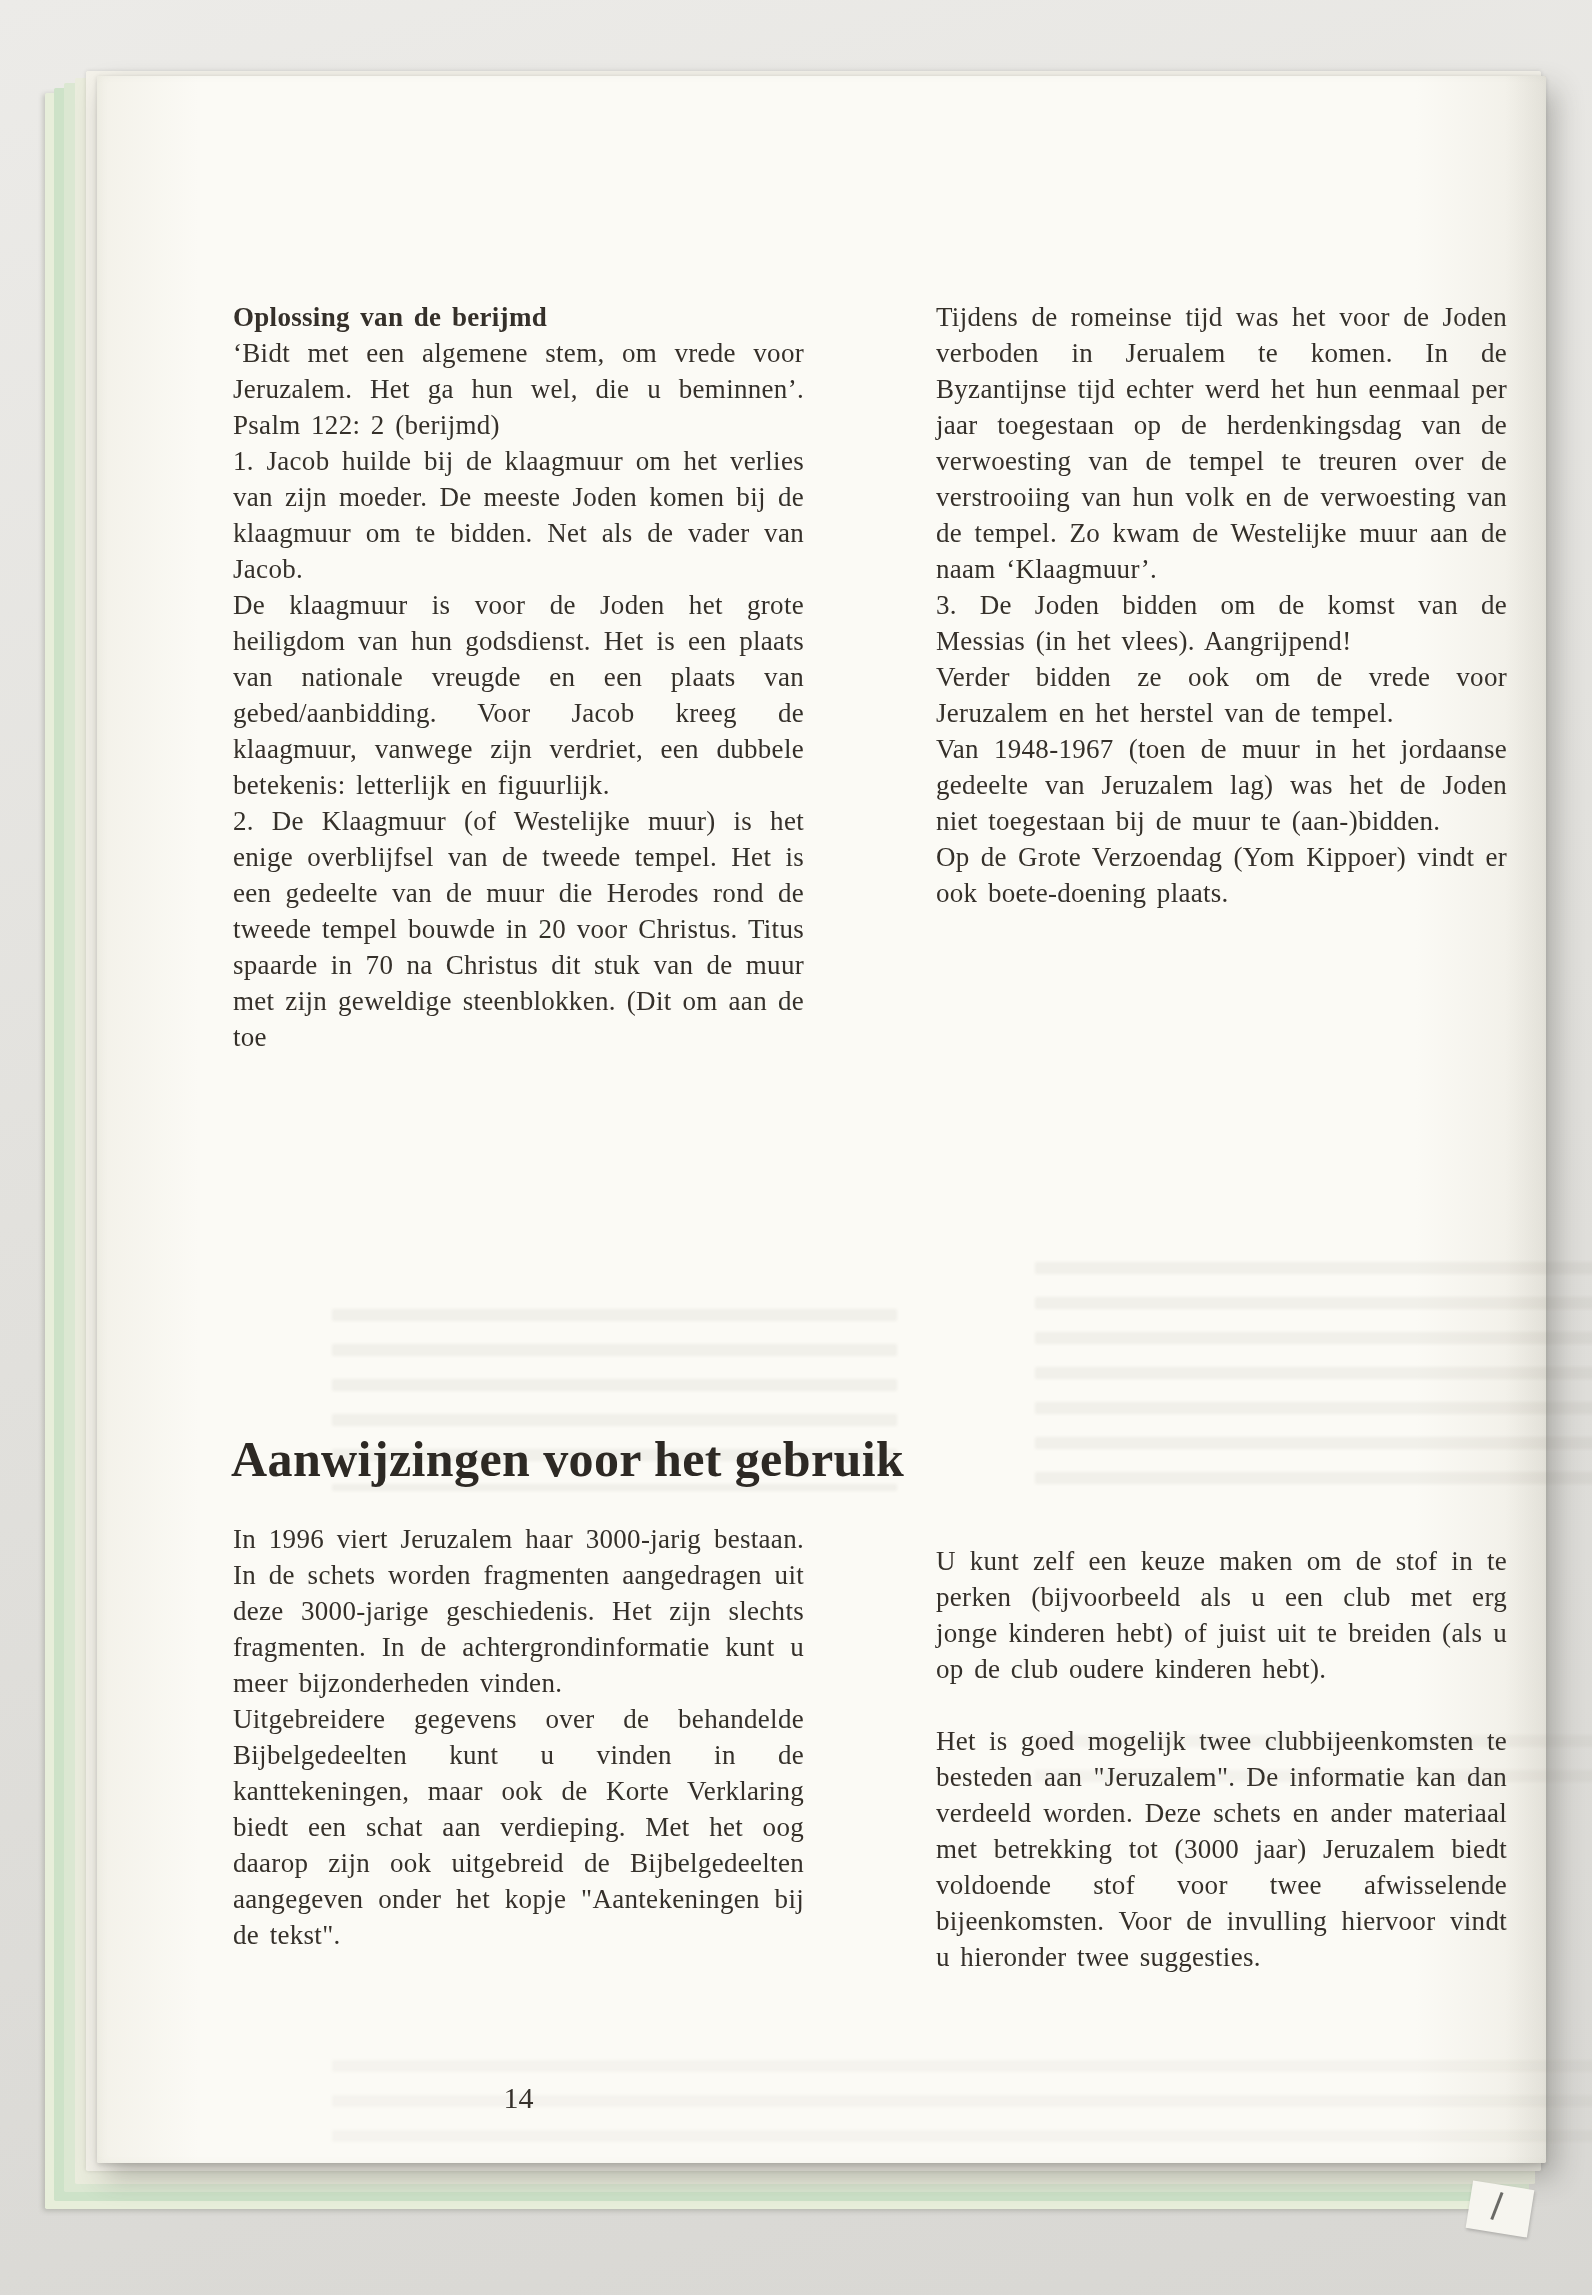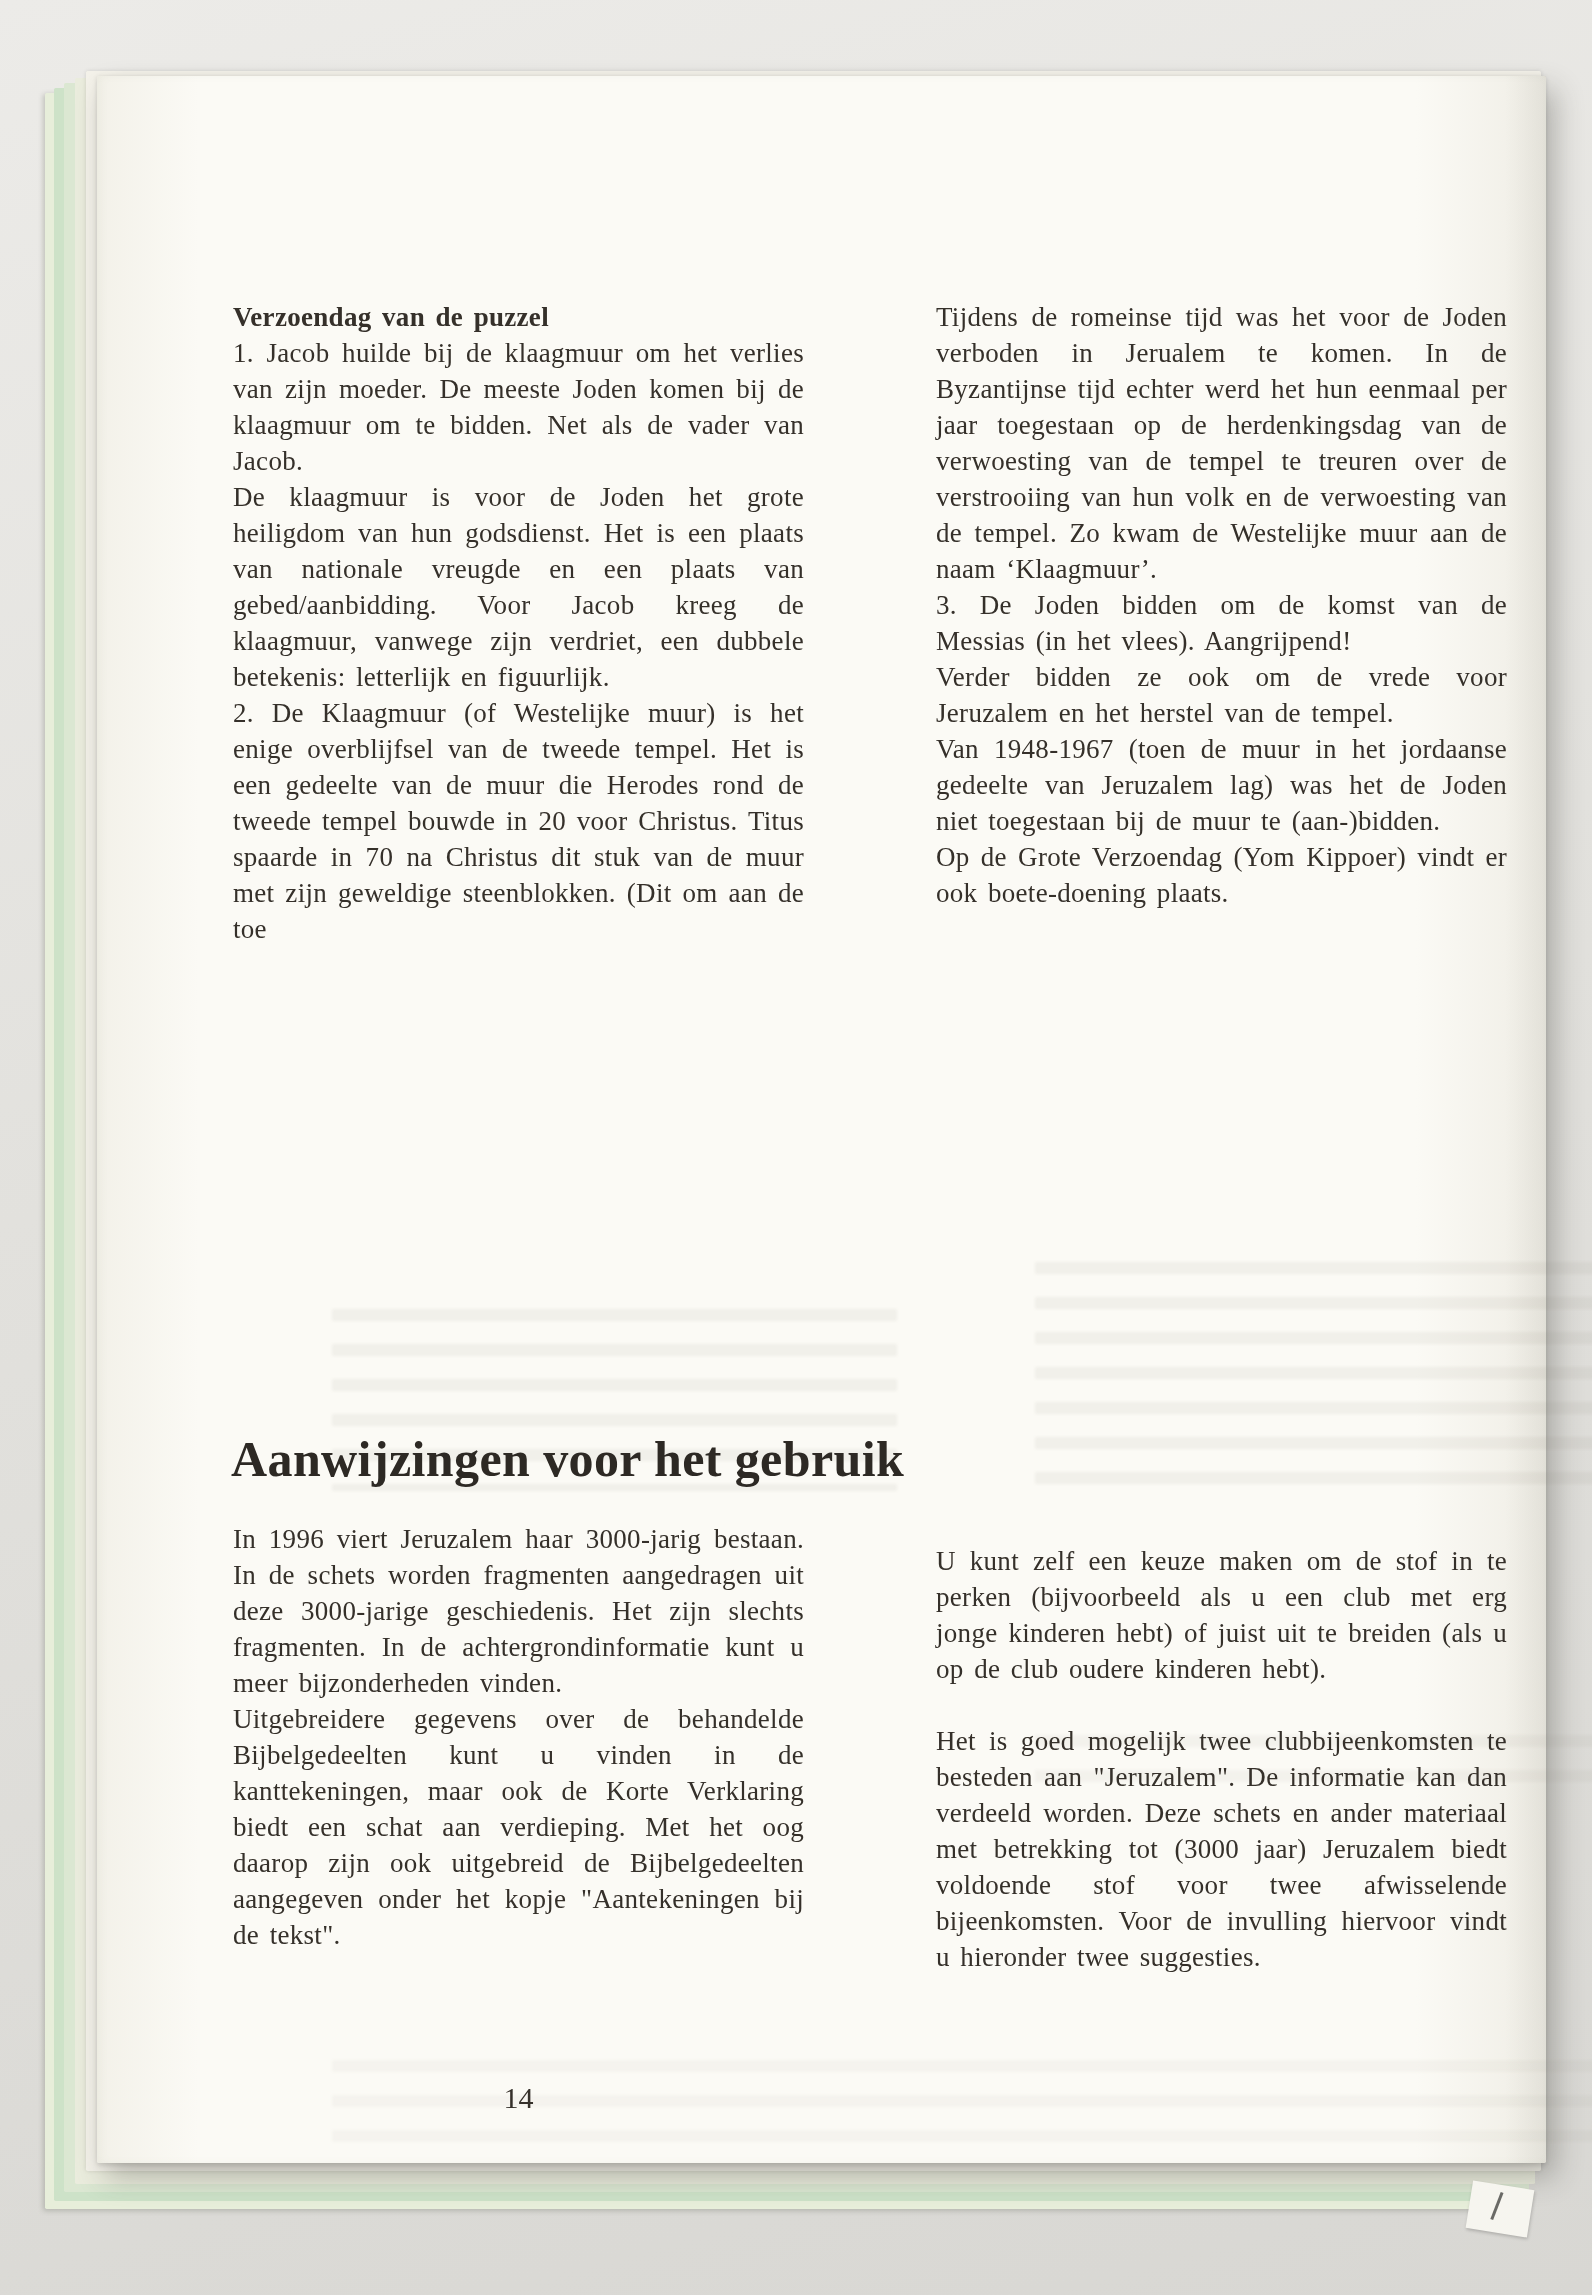--- a/index.html
+++ b/index.html
@@ -120,21 +120,22 @@
   <div class="page">
 
     <div class="ghost ghost-1"></div>
     <div class="ghost ghost-2"></div>
     <div class="ghost ghost-3"></div>
     <div class="ghost ghost-4"></div>
 
   </div>
 
   <div class="col col-top-left">
-    <p class="b">Verzoendag van de puzzel</p>
+    <p class="b">Oplossing van de berijmd</p>
+    <p>‘Bidt met een algemene stem, om vrede voor Jeruzalem. Het ga hun wel, die u beminnen’. Psalm 122: 2 (berijmd)</p>
     <p>1. Jacob huilde bij de klaagmuur om het verlies van zijn moeder. De meeste Joden komen bij de klaagmuur om te bidden. Net als de vader van Jacob.</p>
     <p>De klaagmuur is voor de Joden het grote heiligdom van hun godsdienst. Het is een plaats van nationale vreugde en een plaats van gebed/aanbidding. Voor Jacob kreeg de klaagmuur, vanwege zijn verdriet, een dubbele betekenis: letterlijk en figuurlijk.</p>
     <p>2. De Klaagmuur (of Westelijke muur) is het enige overblijfsel van de tweede tempel. Het is een gedeelte van de muur die Herodes rond de tweede tempel bouwde in 20 voor Christus. Titus spaarde in 70 na Christus dit stuk van de muur met zijn geweldige steenblokken. (Dit om aan de toe</p>
   </div>
 
   <div class="col col-top-right">
     <p>Tijdens de romeinse tijd was het voor de Joden verboden in Jerualem te komen. In de Byzantijnse tijd echter werd het hun eenmaal per jaar toegestaan op de herdenkingsdag van de verwoesting van de tempel te treuren over de verstrooiing van hun volk en de verwoesting van de tempel. Zo kwam de Westelijke muur aan de naam ‘Klaagmuur’.</p>
     <p>3. De Joden bidden om de komst van de Messias (in het vlees). Aangrijpend!</p>
     <p>Verder bidden ze ook om de vrede voor Jeruzalem en het herstel van de tempel.</p>
     <p>Van 1948-1967 (toen de muur in het jordaanse gedeelte van Jeruzalem lag) was het de Joden niet toegestaan bij de muur te (aan-)bidden.</p>

